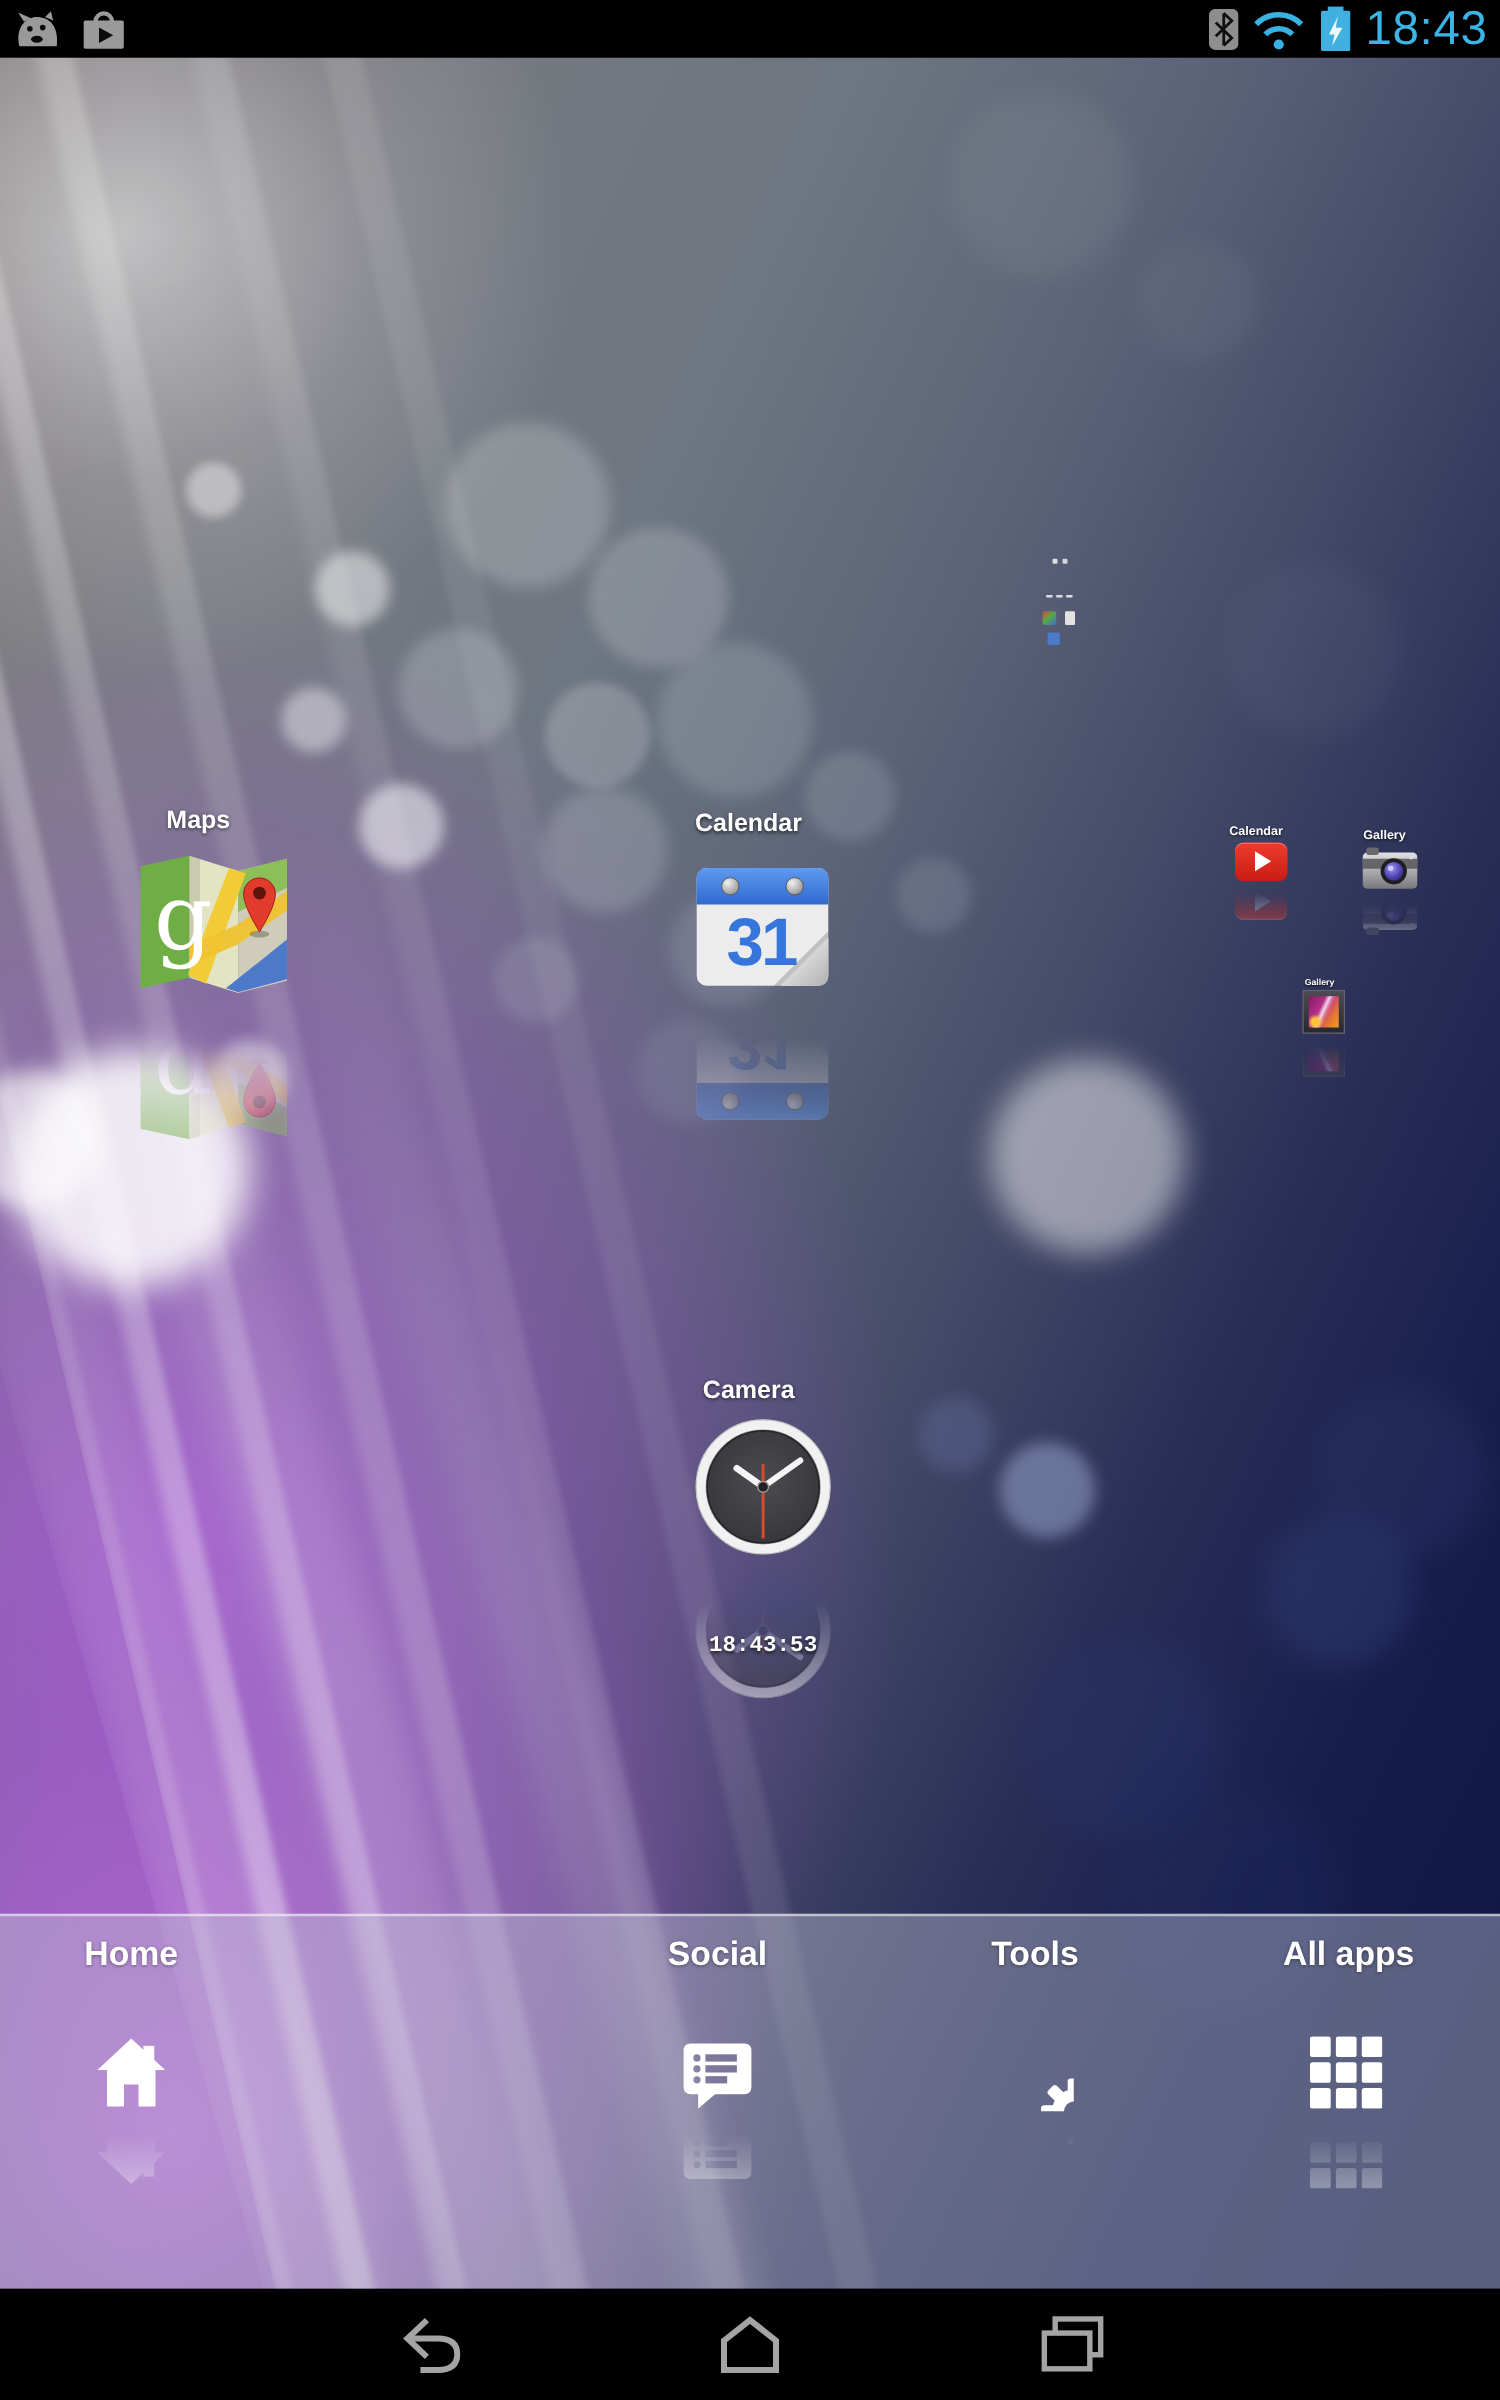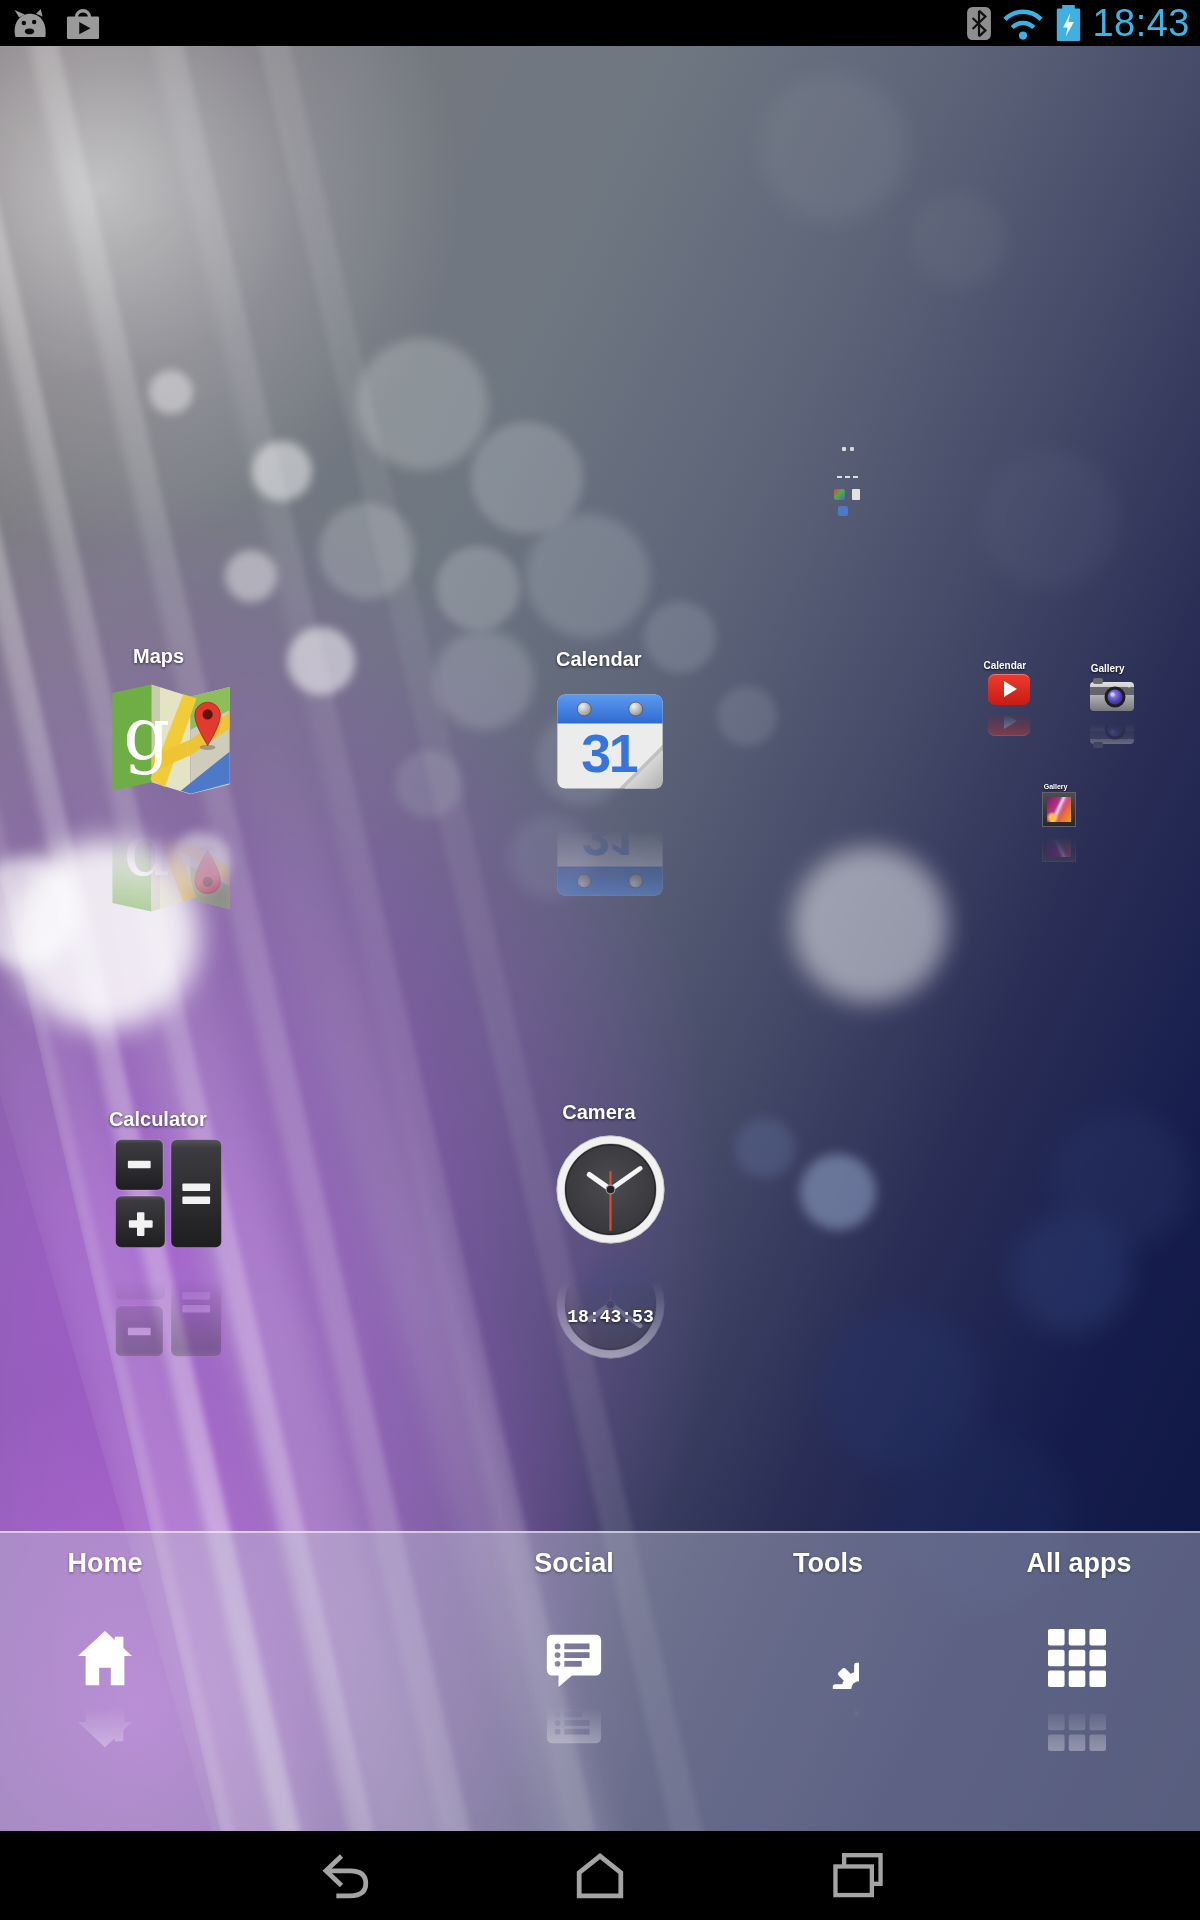--- a/index.html
+++ b/index.html
@@ -423,33 +423,20 @@
 
     <div class="tiny-item" style="left:842px;top:447px;width:4px;height:4px;background:rgba(255,255,255,.8);border-radius:1px;"></div>
     <div class="tiny-item" style="left:850px;top:447px;width:4px;height:4px;background:rgba(255,255,255,.75);border-radius:1px;"></div>
     <div class="tiny-item" style="left:837px;top:476px;width:5px;height:2px;background:rgba(255,255,255,.8);"></div>
     <div class="tiny-item" style="left:845px;top:476px;width:5px;height:2px;background:rgba(255,255,255,.8);"></div>
     <div class="tiny-item" style="left:853px;top:476px;width:5px;height:2px;background:rgba(255,255,255,.8);"></div>
     <div class="tiny-item" style="left:834px;top:489px;width:11px;height:11px;border-radius:2px;background:linear-gradient(135deg,#e04038 0%,#58a848 45%,#3a6ec8 100%);"></div>
     <div class="tiny-item" style="left:852px;top:489px;width:8px;height:11px;border-radius:1px;background:#e2e2e2;"></div>
     <div class="tiny-item" style="left:838px;top:506px;width:10px;height:10px;border-radius:2px;background:#4a7ac8;"></div>
 
-    <div class="app" style="left:115px;top:1108px;width:107px;">
-      <div class="app-label">Calculator</div>
-      <div class="icon-stack" style="width:107px;height:109px;">
-        <svg width="107" height="109" viewBox="0 0 108 110">
-            <use href="#i-calc"></use>
-          </svg>
-        <div class="refl">
-          <svg width="107" height="109" viewBox="0 0 108 110">
-              <use href="#i-calc"></use>
-            </svg>
-        </div>
-      </div>
-    </div>
 
     <div class="app" style="left:553px;top:1101px;width:115px;">
       <div class="app-label">Camera</div>
       <div class="icon-stack" style="width:115px;height:115px;">
         <svg width="115" height="115" viewBox="0 0 120 120">
             <use href="#i-clock"></use>
           </svg>
         <div class="refl strong">
           <svg width="115" height="115" viewBox="0 0 120 120">
               <use href="#i-clock"></use>

